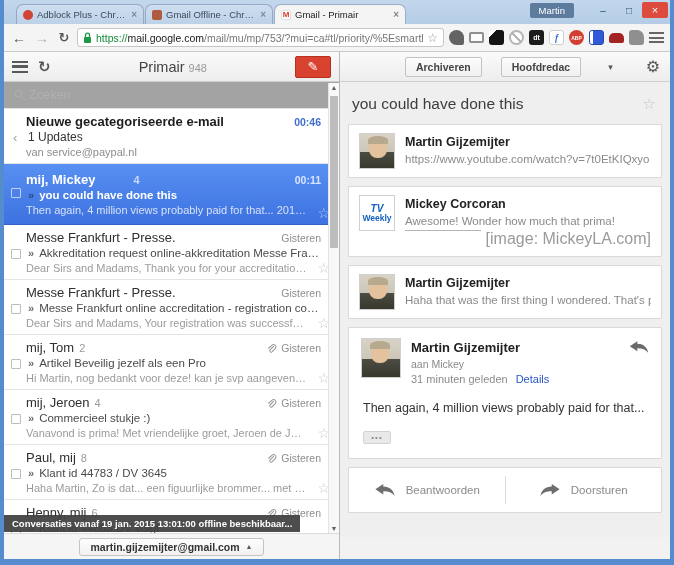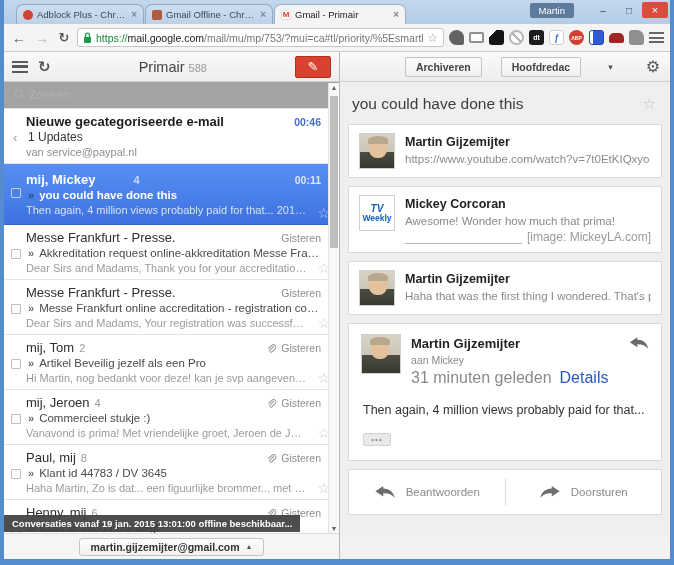--- a/index.html
+++ b/index.html
@@ -152,30 +152,30 @@
             border-radius:50% 50% 45% 45%; background:#e3c29d; }
   .avatar.martin-photo::after { content:""; position:absolute; left:8px; top:2px; width:20px; height:8px;
             border-radius:50% 50% 0 0; background:#b7a98e; }
   .avatar.tv-weekly { background:#fff; display:flex; flex-direction:column; align-items:center;
             justify-content:center; line-height:1; }
   .avatar.tv-weekly .l1 { color:#1460bd; font-weight:bold; font-style:italic; font-size:10px; }
   .avatar.tv-weekly .l2 { color:#1460bd; font-weight:bold; font-size:8.5px; }
   .msg-info { flex:1; min-width:0; padding-top:2px; }
   .msg-name { font-size:12.5px; font-weight:bold; color:#222; margin-bottom:4px; }
   .msg-snippet { font-size:11.5px; color:#8a8a8a; white-space:nowrap; overflow:hidden; }
-  .msg-snip2 { font-size:12px; color:#9a9a9a; white-space:nowrap; overflow:hidden; margin-top:3px;
-               display:flex; align-items:flex-end; gap:5px; }
+  .msg-snip2 { font-size:16px; color:#9a9a9a; white-space:nowrap; overflow:hidden; margin-top:3px;
+               display:flex; align-items:flex-start; gap:5px; }
   .sig-rule { display:inline-block; width:170px; border-bottom:1px solid #b5b5b5; height:1px; }
   
   .msg-exp { padding:10px 12px 12px; position:relative; }
   .exp-head { display:flex; gap:10px; }
   .exp-head .avatar { width:40px; height:40px; flex-basis:40px; }
   .exp-name { font-size:13px; font-weight:bold; color:#222; margin-bottom:3px; }
   .exp-to { font-size:10.5px; color:#8a8a8a; margin-bottom:3px; }
-  .exp-meta { font-size:16px; color:#8a8a8a; display:flex; gap:8px; }
+  .exp-meta { font-size:11px; color:#8a8a8a; display:flex; gap:8px; }
   .exp-meta a { color:#2a56c6; text-decoration:none; }
   .exp-reply-ic { position:absolute; right:12px; top:12px; }
   .exp-body { font-size:12.5px; color:#333; margin:16px 0 0 2px; }
   .trim-btn { margin:16px 0 2px 2px; width:28px; height:13px; background:#e9e9e9; border:1px solid #d2d2d2;
               border-radius:2px; color:#8a8a8a; font-size:8px; letter-spacing:1px; line-height:11px;
               text-align:center; }
   
   .action-card { display:flex; align-items:stretch; height:46px; }
   .action-half { flex:1; display:flex; align-items:center; justify-content:center; gap:10px;
                  font-size:11.5px; color:#8a8a8a; }
@@ -240,21 +240,21 @@
     <span class="menu-bars"></span>
   </div>
 
   <div class="main">
 
     <div class="left-pane">
 
       <div class="gm-header">
         <span class="gm-bars"></span>
         <span class="gm-reload">↻</span>
-        <span class="gm-title"><span>Primair</span><span class="count">588</span></span>
+        <span class="gm-title"><span>Primair</span><span class="count">948</span></span>
         <span class="compose-btn">
             <span>✎</span>
           </span>
       </div>
 
       <div class="search-row">
         <svg width="12" height="12" viewBox="0 0 13 13">
           <circle cx="5" cy="5" r="3.6" fill="none" stroke="#adadad" stroke-width="1.4"></circle>
           <line x1="8" y1="8" x2="12" y2="12" stroke="#adadad" stroke-width="1.4"></line>
         </svg>

